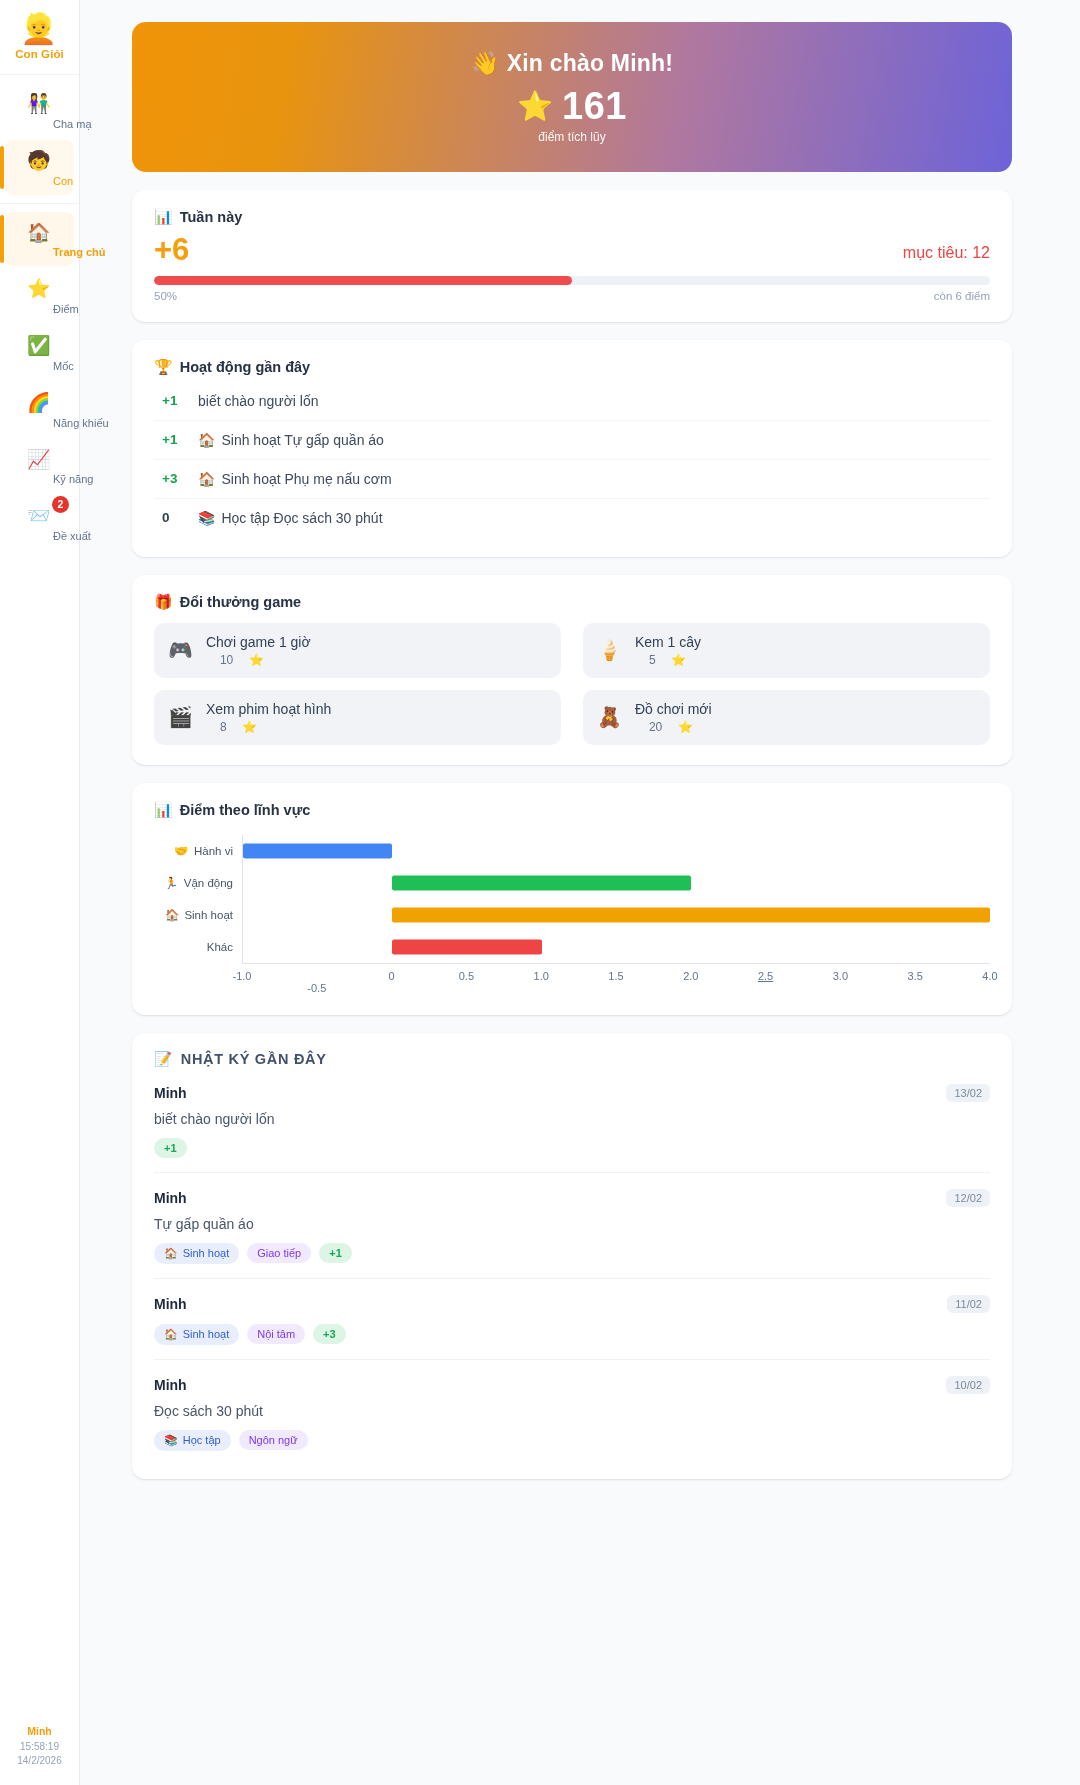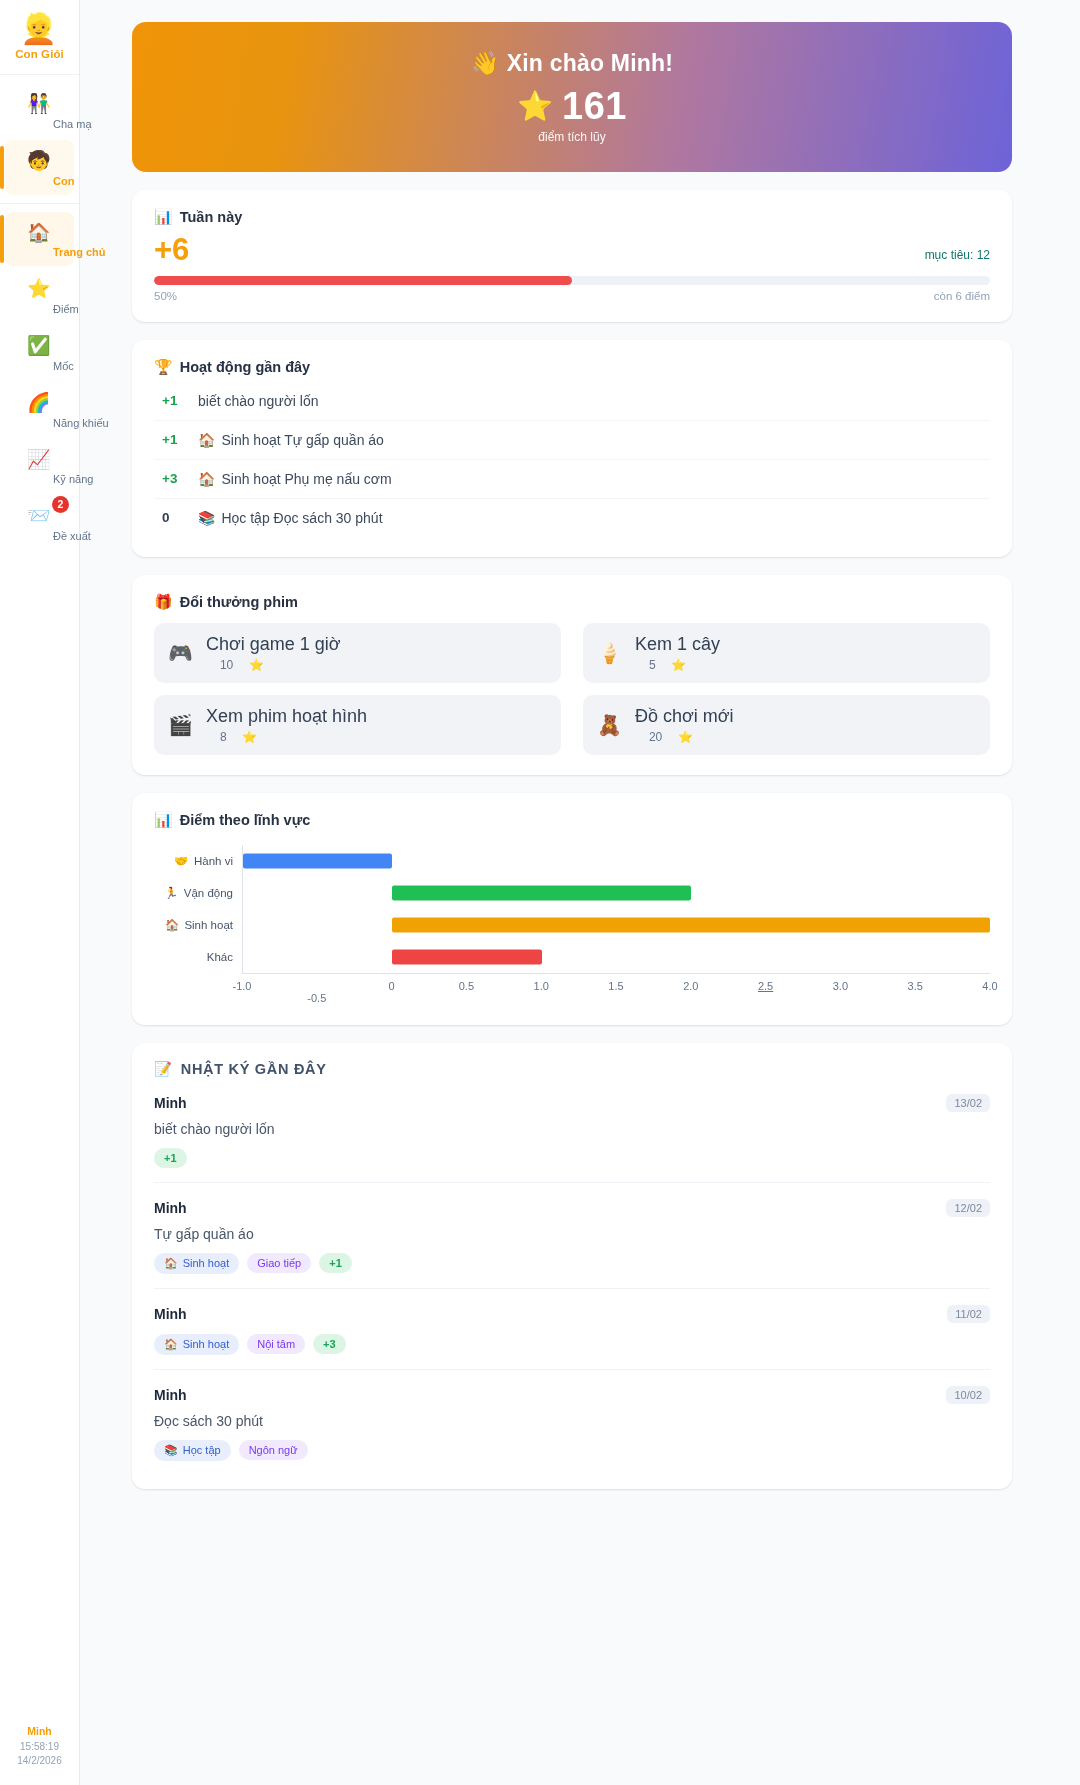--- a/index.html
+++ b/index.html
@@ -49,21 +49,21 @@
   .sb-item .glyph { font-size: 19px; line-height: 1.25; display: block; }
   .sb-item .label {
     display: block;
     margin-top: 2px;
     font-size: 11px;
     color: #64748b;
     white-space: nowrap;
     margin-left: 46px;
   }
   .sb-item.active { background: #fff8ec; }
-  .sb-item.active .label { color: #f59f0b; font-weight: bold; }
+  .sb-item.active .label { color: #f59f0b; font-weight: normal; }
   .sb-item.active::before {
     content: "";
     position: absolute;
     left: -5px; top: 6px; bottom: 6px;
     width: 4px; border-radius: 3px;
     background: #f59f0b;
   }
   .sb-item.active-home { background: #fff7e9; }
   .sb-item.active-home .label { color: #f59f0b; font-weight: bold; }
   .sb-item.active-home::before {
@@ -135,21 +135,21 @@
   }
   .card-title {
     font-size: 14.5px; font-weight: bold; color: #273244;
     display: flex; align-items: center; gap: 7px;
   }
   .card-title .emo { font-size: 15px; }
 
   
   .week-row { display: flex; align-items: flex-end; justify-content: space-between; margin-top: 8px; }
   .week-plus { font-size: 31px; font-weight: bold; color: #f59f0b; line-height: 1.05; }
-  .week-goal { font-size: 12px; color: #0f766e; padding-bottom: 5px; }
+  .week-goal { font-size: 16px; color: #ef4444; padding-bottom: 5px; }
   .bar-track {
     margin-top: 9px;
     height: 9px; border-radius: 999px; background: #eef1f6; overflow: hidden;
   }
   .bar-fill { height: 100%; border-radius: 999px; background: #ef4d4d; }
   .bar-meta {
     display: flex; justify-content: space-between;
     margin-top: 5px; font-size: 11.5px; color: #94a3b8;
   }
 
@@ -173,21 +173,21 @@
     display: grid; grid-template-columns: 1fr 1fr; gap: 12px 22px;
   }
   .rw-item {
     background: #f1f3f7;
     border-radius: 10px;
     padding: 11px 14px;
     display: flex; align-items: center; gap: 13px;
     cursor: pointer;
   }
   .rw-item .ico { font-size: 20px; line-height: 1; }
-  .rw-name { font-size: 18px; color: #334155; }
+  .rw-name { font-size: 14px; color: #334155; }
   .rw-cost {
     margin-top: 3px; font-size: 12px; color: #64748b;
     display: flex; align-items: center; gap: 16px; padding-left: 14px;
   }
 
   
   .chart-box { margin-top: 16px; position: relative; height: 160px; }
   .chart-grid { display: flex; height: 128px; }
   .cat-col { width: 88px; flex: 0 0 88px; display: flex; flex-direction: column; }
   .cat-cell {
@@ -354,21 +354,21 @@
                 <span>📚</span>
                 <span>Học tập Đọc sách 30 phút</span>
               </div>
             </div>
           </div>
     </section>
 
     <section class="card">
       <div class="card-title">
         <span class="emo">🎁</span>
-        <span>Đổi thưởng phim</span>
+        <span>Đổi thưởng game</span>
       </div>
       <div class="rw-grid" id="rewards-grid">
             <div class="rw-item">
               <span class="ico">🎮</span>
               <div>
                 <div class="rw-name">Chơi game 1 giờ</div>
                 <div class="rw-cost">
                   <span>10</span>
                   <span>⭐</span>
                 </div>

